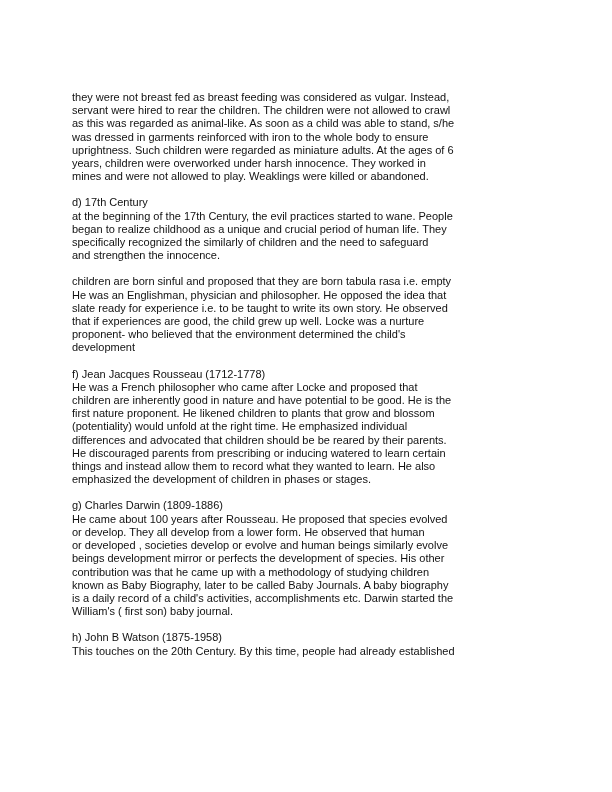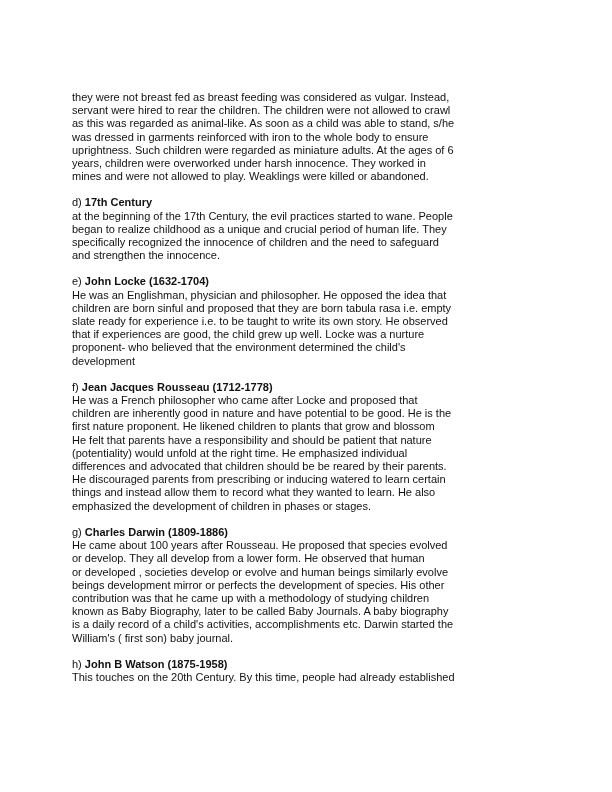--- a/index.html
+++ b/index.html
@@ -6,61 +6,59 @@
   body { width: 612px; height: 792px; position: relative; overflow: hidden; }
   .page {
     position: absolute; left: 72px; top: 72px; width: 470px;
     font-family: "Liberation Sans", sans-serif;
     font-size: 11px; line-height: 13.2px; color: #111111; margin-top: 19px;
   }
   .para { margin: 0; }
   .line { display: block; white-space: pre; }
   .section { margin-top: 13px; }
   .heading { display: block; white-space: pre; }
-  .heading b { font-weight: bold; }
+  .heading b { font-weight: normal; }
 </style>
 </head>
 <body>
 
 <div class="page">
 
   <p class="para">
     <span class="line">they were not breast fed as breast feeding was considered as vulgar. Instead,</span>
     <span class="line">servant were hired to rear the children. The children were not allowed to crawl</span>
     <span class="line">as this was regarded as animal-like. As soon as a child was able to stand, s/he</span>
     <span class="line">was dressed in garments reinforced with iron to the whole body to ensure</span>
     <span class="line">uprightness. Such children were regarded as miniature adults. At the ages of 6</span>
     <span class="line">years, children were overworked under harsh innocence. They worked in</span>
     <span class="line">mines and were not allowed to play. Weaklings were killed or abandoned.</span>
   </p>
 
   <div class="section">
     <span class="heading"><span>d) </span><b>17th Century</b></span>
     <span class="line">at the beginning of the 17th Century, the evil practices started to wane. People</span>
     <span class="line">began to realize childhood as a unique and crucial period of human life. They</span>
-    <span class="line">specifically recognized the innocence of children and the need to safeguard</span>
+    <span class="line">specifically recognized the similarly of children and the need to safeguard</span>
     <span class="line">and strengthen the innocence.</span>
   </div>
 
   <div class="section">
-    <span class="heading"><span>e) </span><b>John Locke (1632-1704)</b></span>
+    <span class="line">children are born sinful and proposed that they are born tabula rasa i.e. empty</span>
     <span class="line">He was an Englishman, physician and philosopher. He opposed the idea that</span>
-    <span class="line">children are born sinful and proposed that they are born tabula rasa i.e. empty</span>
     <span class="line">slate ready for experience i.e. to be taught to write its own story. He observed</span>
     <span class="line">that if experiences are good, the child grew up well. Locke was a nurture</span>
     <span class="line">proponent- who believed that the environment determined the child's</span>
     <span class="line">development</span>
   </div>
 
   <div class="section">
     <span class="heading"><span>f) </span><b>Jean Jacques Rousseau (1712-1778)</b></span>
     <span class="line">He was a French philosopher who came after Locke and proposed that</span>
     <span class="line">children are inherently good in nature and have potential to be good. He is the</span>
     <span class="line">first nature proponent. He likened children to plants that grow and blossom</span>
-    <span class="line">He felt that parents have a responsibility and should be patient that nature</span>
     <span class="line">(potentiality) would unfold at the right time. He emphasized individual</span>
     <span class="line">differences and advocated that children should be be reared by their parents.</span>
     <span class="line">He discouraged parents from prescribing or inducing watered to learn certain</span>
     <span class="line">things and instead allow them to record what they wanted to learn. He also</span>
     <span class="line">emphasized the development of children in phases or stages.</span>
   </div>
 
   <div class="section">
     <span class="heading"><span>g) </span><b>Charles Darwin (1809-1886)</b></span>
     <span class="line">He came about 100 years after Rousseau. He proposed that species evolved</span>

